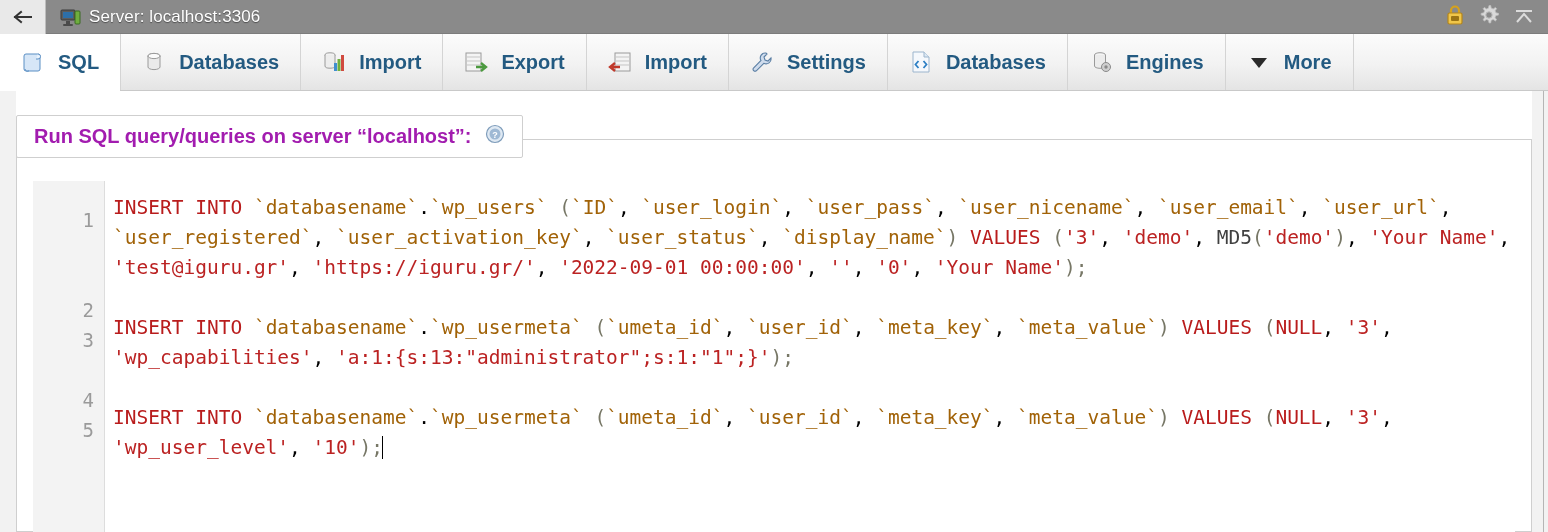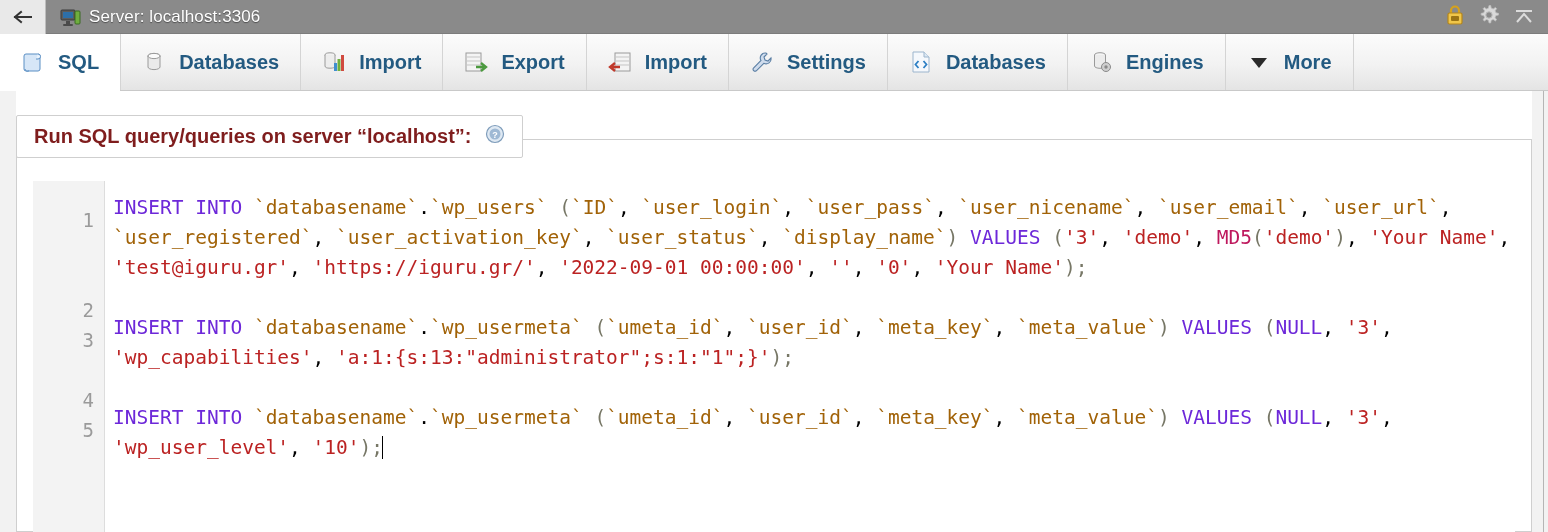--- a/index.html
+++ b/index.html
@@ -96,21 +96,21 @@
     background: #ffffff;
     border: 1px solid #cfcfcf;
     border-radius: 2px;
     padding: 8px 17px 9px 17px;
     display: flex; align-items: center; gap: 13px;
     z-index: 4;
   }
   .legend-text {
     font-size: 20px;
     font-weight: bold;
-    color: #7f1d1d;
+    color: #a21caf;
     white-space: nowrap;
   }
 
   .panel {
     position: absolute;
     left: 16px; top: 139px;
     width: 1516px; height: 393px;
     border: 1px solid #cfcfcf;
     border-top: 1px solid #cfcfcf;
     background: #ffffff;
@@ -142,24 +142,24 @@
     flex: 1 1 auto;
     padding: 12px 0 0 8px;
     font-family: "DejaVu Sans Mono", monospace;
     font-size: 19.5px;
     line-height: 30px;
     white-space: pre-wrap;
     word-break: break-word;
     color: #000000;
   }
   .code .stmt { display: block; }
-  .k   { color: #6d28d9; }          
+  .k   { color: #b91c1c; }          
   .id  { color: #a16207; }          
   .s   { color: #bb2222; }          
-  .fn  { color: #be185d; }          
+  .fn  { color: #404040; }          
   .p   { color: #777766; }          
   .pl  { color: #000000; }          
   .caret {
     display: inline-block;
     width: 1px; height: 23px;
     background: #000000;
     vertical-align: -5px;
     margin-left: -1px;
   }
   .blank { display: block; height: 30px; }

